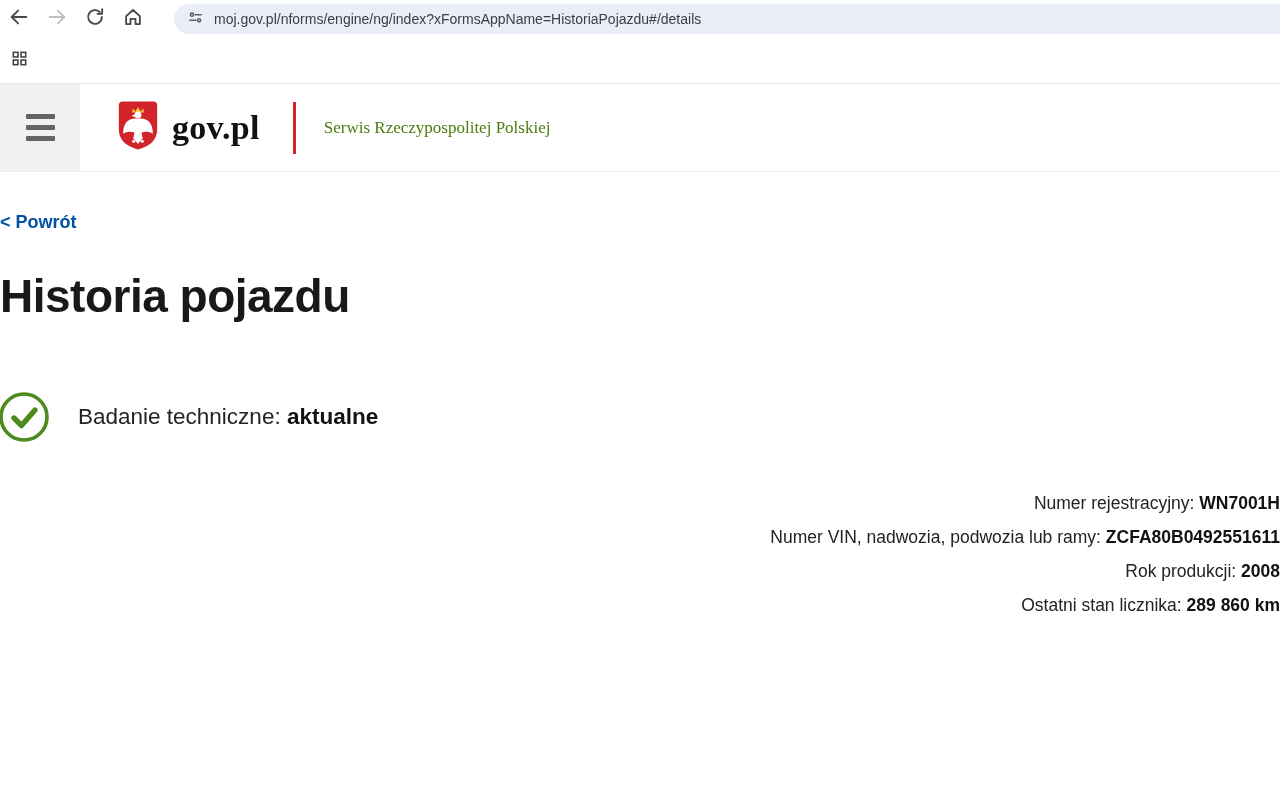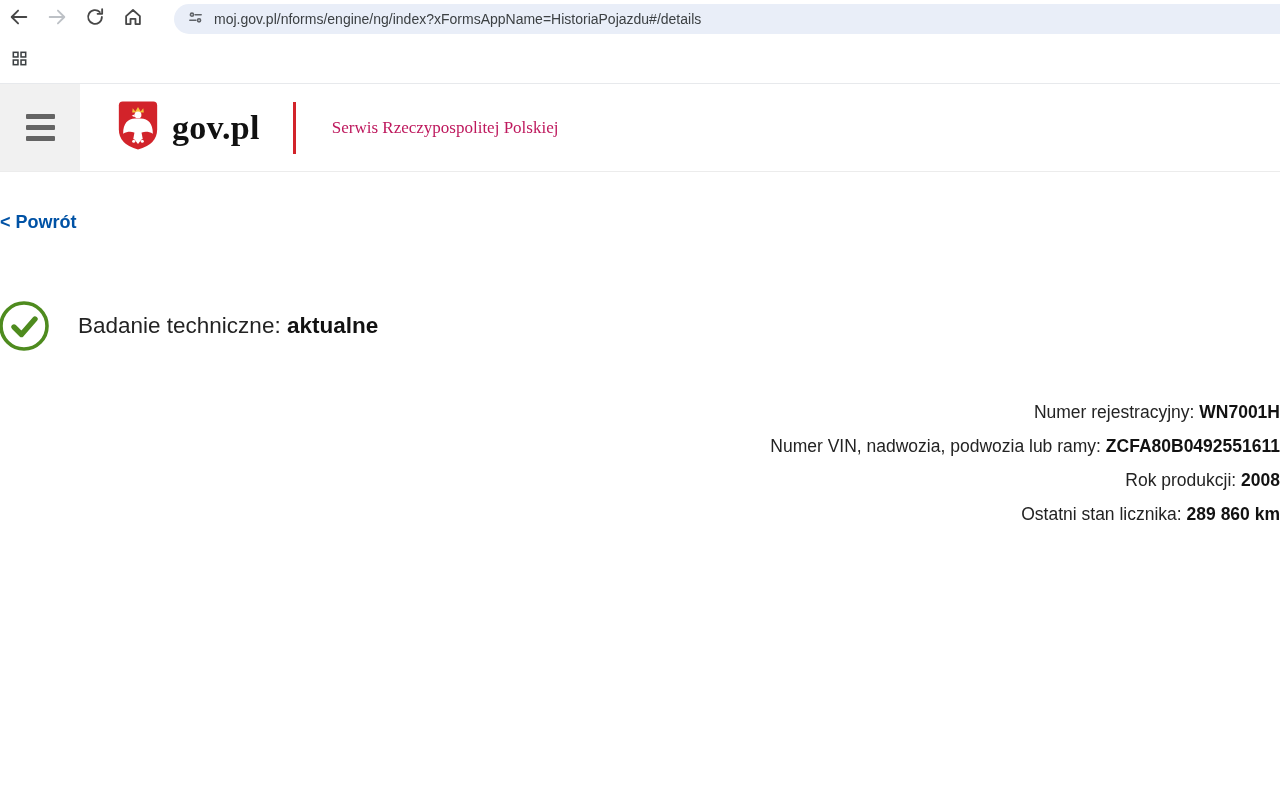--- a/index.html
+++ b/index.html
@@ -20,21 +20,21 @@
 
   
   .gov-header { height:88px; display:flex; align-items:stretch; border-bottom:1px solid #ececec; background:#fff;font-family:Liberation Serif, serif; }
   .menu-strip { width:80px; background:#f1f1f1; display:flex; align-items:center; justify-content:center; cursor:pointer; }
   .hamburger { width:29px; }
   .hamburger span { display:block; height:5px; background:#646464; margin:6px 0; border-radius:1px; }
   .logo-wrap { display:flex; align-items:center; margin-left:35px; cursor:pointer; }
   .shield { width:46px; height:55px; }
   .gov-text { font-size:34px; font-weight:700; color:#111; margin-left:11px; letter-spacing:.3px; }
   .red-divider { width:3px; height:52px; background:#d2232a; margin-left:33px; }
-  .tagline { margin-left:36px; font-size:17px; color:#be185d; }
+  .tagline { margin-left:28px; font-size:17px; color:#4d7c0f; }
 
   
   main { }
   .back-link { display:inline-block; margin-top:40px; font-size:18px; font-weight:700;
     color:#0052a5; text-decoration:none; cursor:pointer; }
   h1 { margin-top:36px; font-size:46px; font-weight:700; color:#191919; letter-spacing:-.5px; line-height:55px; }
   .status-list { margin-top:67px; }
   .status-row { display:flex; align-items:center; height:52px; margin-bottom:22px; margin-left:-2px; }
   .check-icon { width:52px; height:52px; flex:0 0 auto; }
   .status-text { margin-left:28px; font-size:22.5px; color:#232323; }
@@ -126,20 +126,21 @@
       </svg>
     </span>
     <span class="gov-text">gov.pl</span>
   </div>
   <div class="red-divider" style="align-self:center;"></div>
   <span class="tagline" style="align-self:center;">Serwis Rzeczypospolitej Polskiej</span>
 </header>
 
 <main>
   <a class="back-link">&lt; Powrót</a>
+  <h1>Historia pojazdu</h1>
 
   <div class="status-list">
     <div class="status-row">
       <svg class="check-icon" viewBox="0 0 52 52">
         <circle cx="26" cy="26" r="23" fill="none" stroke="#4e8b1e" stroke-width="3.6"></circle>
         <path d="M16 27 l7.5 7.5 L37 19" fill="none" stroke="#4e8b1e" stroke-width="5.4" stroke-linecap="round" stroke-linejoin="round"></path>
       </svg>
       <div class="status-text">
         <span>Badanie techniczne:</span>
         <span class="bold-val">aktualne</span>

